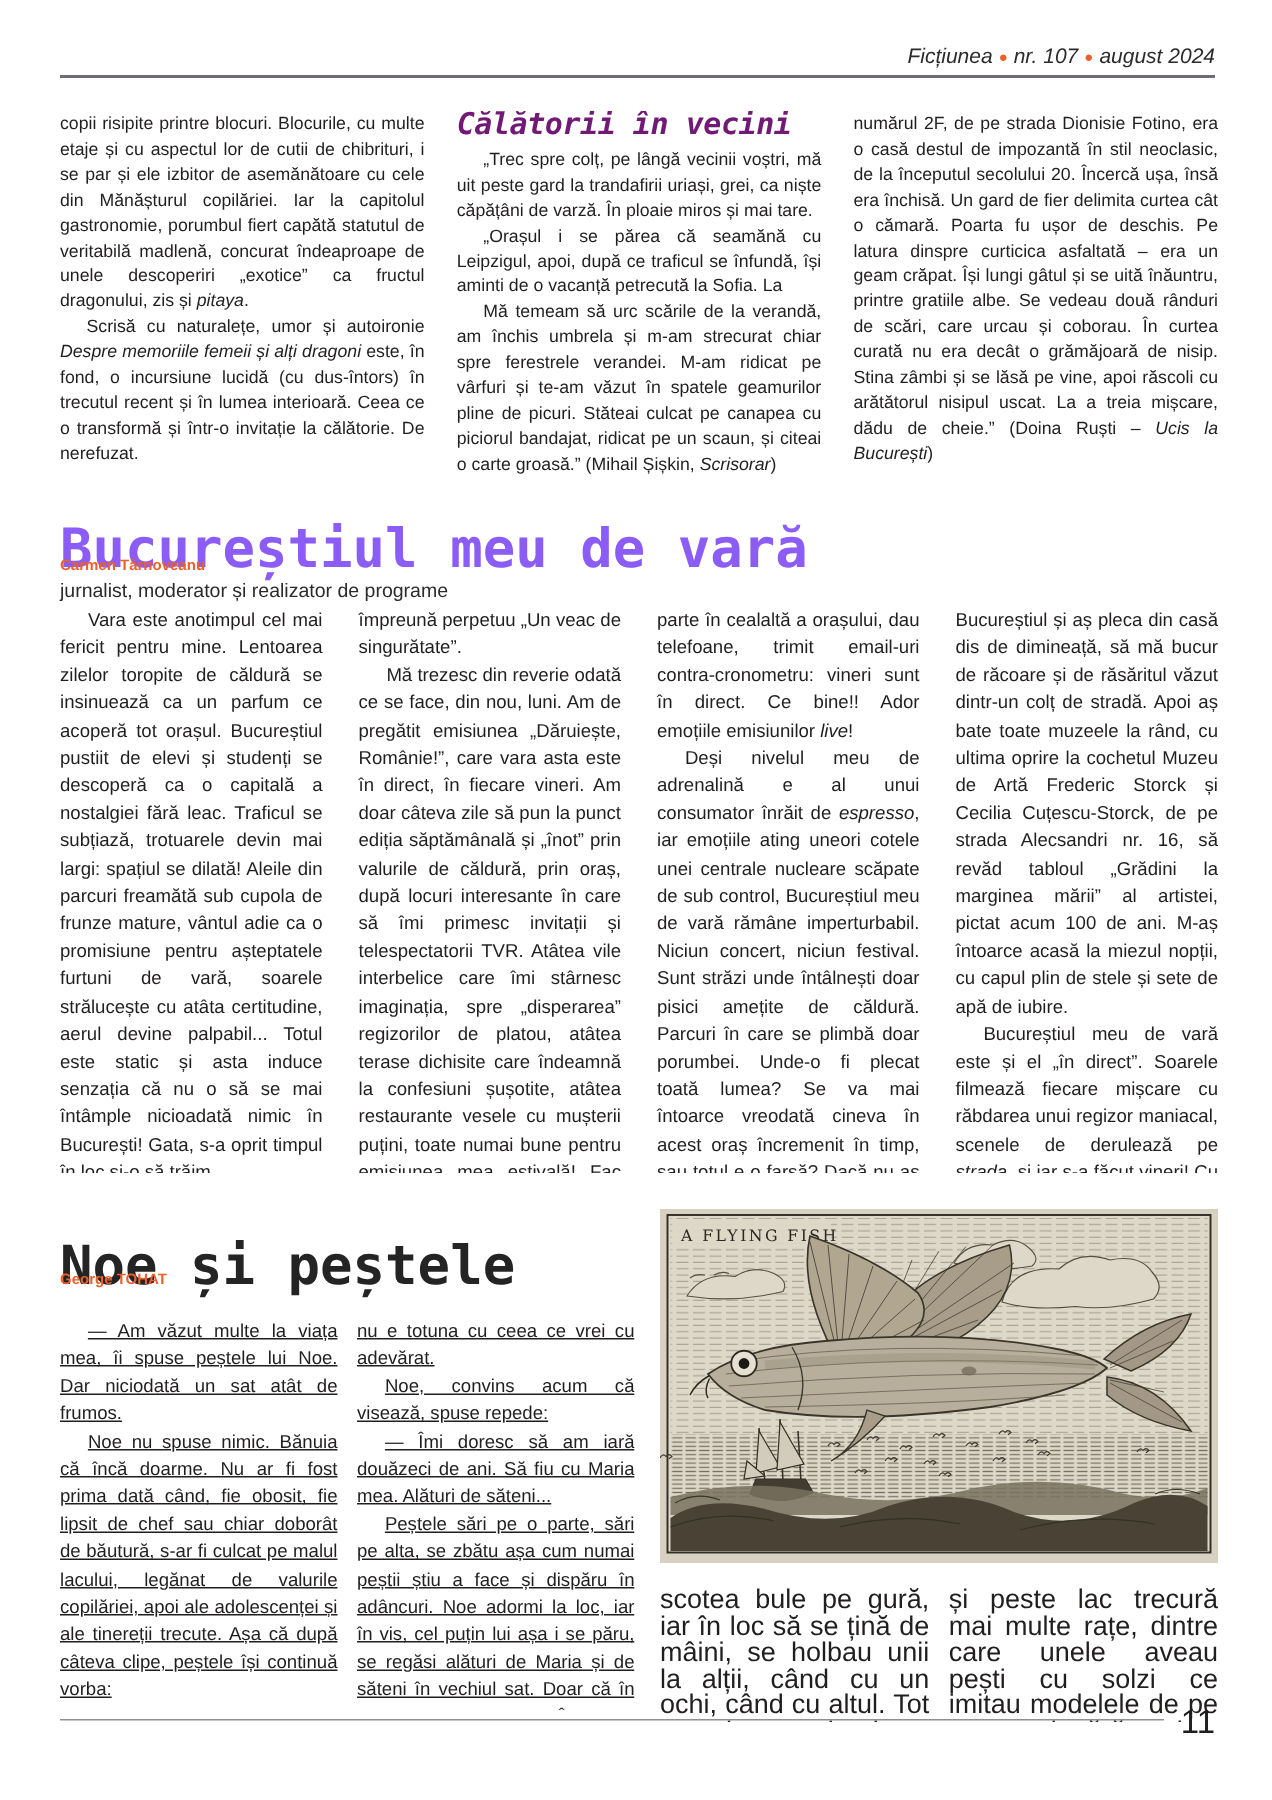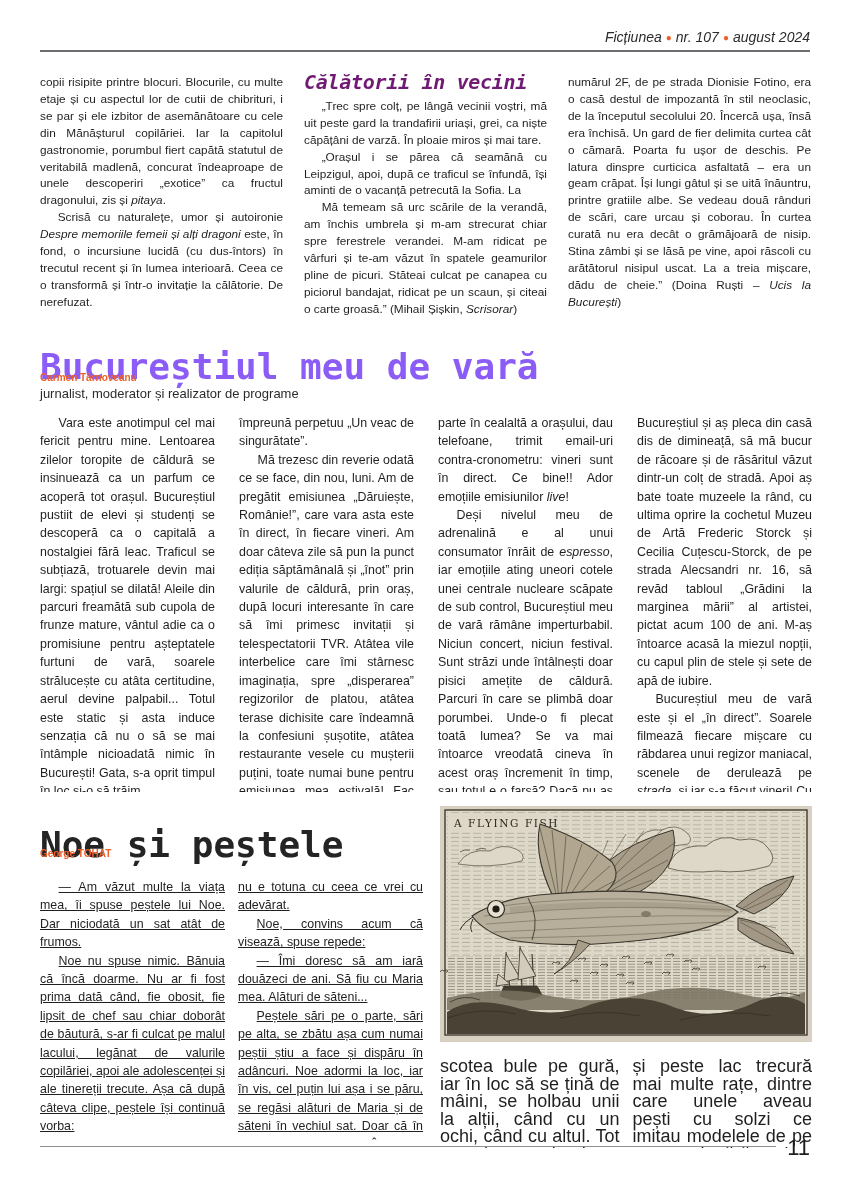--- a/index.html
+++ b/index.html
@@ -3,34 +3,34 @@
 <meta charset="utf-8">
 <style>
   html,body{margin:0;padding:0;background:#ffffff;}
   .page{position:relative;width:848px;height:1200px;background:#fff;overflow:hidden;
         font-family:"Liberation Sans",sans-serif;color:#211e1e;}
   
   .masthead{position:absolute;top:29px;right:38px;font-size:14px;font-style:italic;color:#2b2b2b;white-space:nowrap;}
   .masthead .dot{color:#ed5f2a;font-style:normal;font-size:10px;vertical-align:1px;padding:0 4px;}
   .mast-rule{position:absolute;top:50px;left:40px;width:770px;height:2px;background:#6d6e71;}
   
-  .topcols{position:absolute;top:74px;left:40px;width:772px;height:256px;display:flex;gap:21px;overflow:hidden;}
+  .topcols{position:absolute;top:74px;left:40px;width:772px;height:256px;display:flex;gap:21px;overflow:hidden;justify-content:space-between;}
   .topcol{width:243px;font-size:11.8px;line-height:16.9px;text-align:justify;}
   .topcol p,.a1col p,.a2col p,.bicol p{margin:0;text-indent:1.5em;}
   p.ni{text-indent:0;}
   .colhead{font-family:"DejaVu Sans Mono",monospace;font-size:20px;font-weight:bold;
            letter-spacing:-0.3px;margin:0 0 7px 0;color:#701a75;font-style:italic;}
   
   .title1{position:absolute;top:324px;left:40px;font-family:"DejaVu Sans Mono",monospace;
           font-size:36px;line-height:1.05;color:#8b5cf6;white-space:nowrap;text-align:center;}
   .byline1{position:absolute;top:372px;left:40px;}
   .byline2{position:absolute;top:848px;left:40px;}
   .author{color:#ed5f2a;font-weight:bold;font-size:10px;}
   .role{font-size:13px;margin-top:3px;color:#2b2b2b;}
-  .a1cols{position:absolute;top:414px;left:40px;width:772px;height:378px;display:flex;gap:24px;overflow:hidden;}
+  .a1cols{position:absolute;top:404px;left:40px;width:772px;height:378px;display:flex;gap:24px;overflow:hidden;}
   .a1col{width:183px;font-size:12.4px;line-height:18.4px;text-align:justify;}
   
   .title2{position:absolute;top:802px;left:40px;font-family:"DejaVu Sans Mono",monospace;
           font-size:36px;line-height:1.05;color:#242424;white-space:nowrap;}
   .a2cols{position:absolute;top:878px;left:40px;width:383px;height:262px;display:flex;gap:13px;overflow:hidden;text-decoration:underline;}
   .a2col{width:185px;font-size:12.4px;line-height:18.4px;text-align:justify;}
   .bicols{position:absolute;top:1058px;left:440px;width:372px;height:90px;display:flex;gap:13px;overflow:hidden;}
   .bicol{width:180px;font-size:18px;line-height:17.5px;text-align:justify;}
   
   .engraving{position:absolute;top:806px;left:440px;width:372px;height:236px;}

